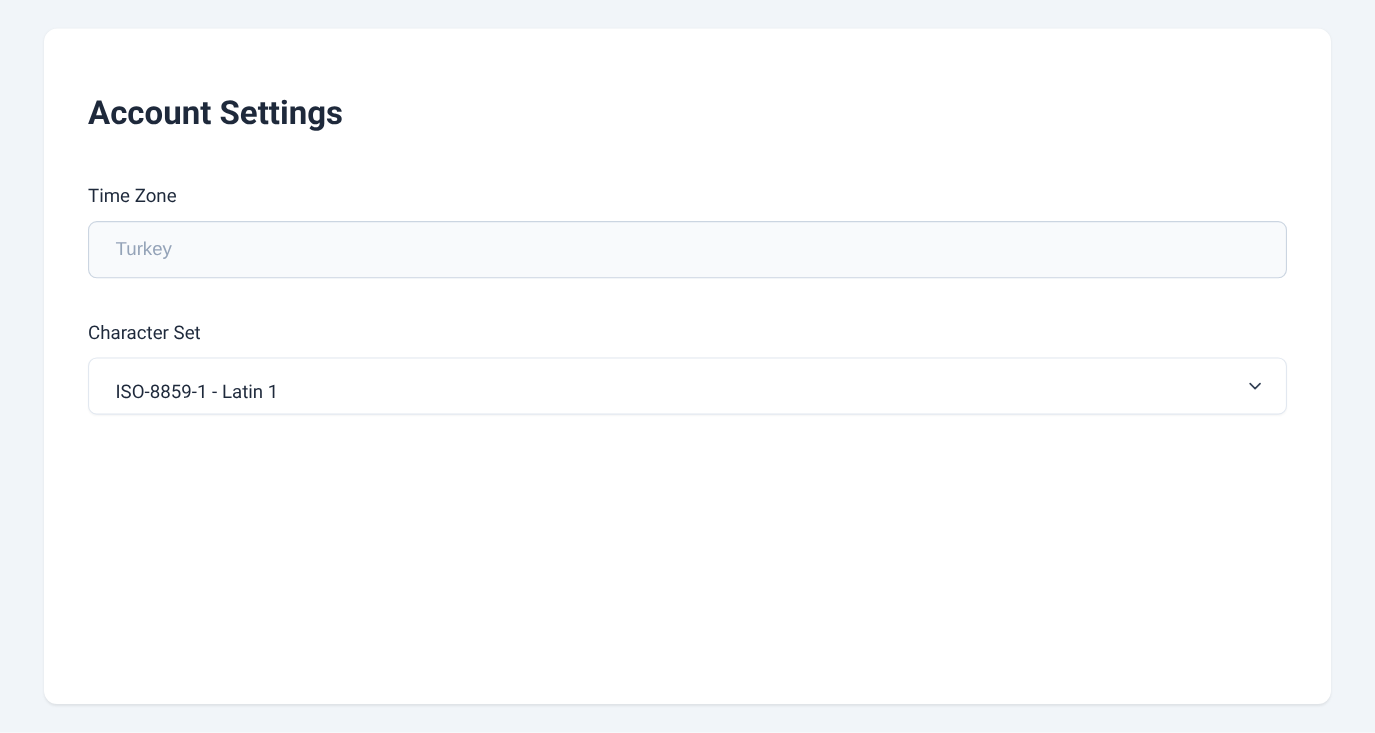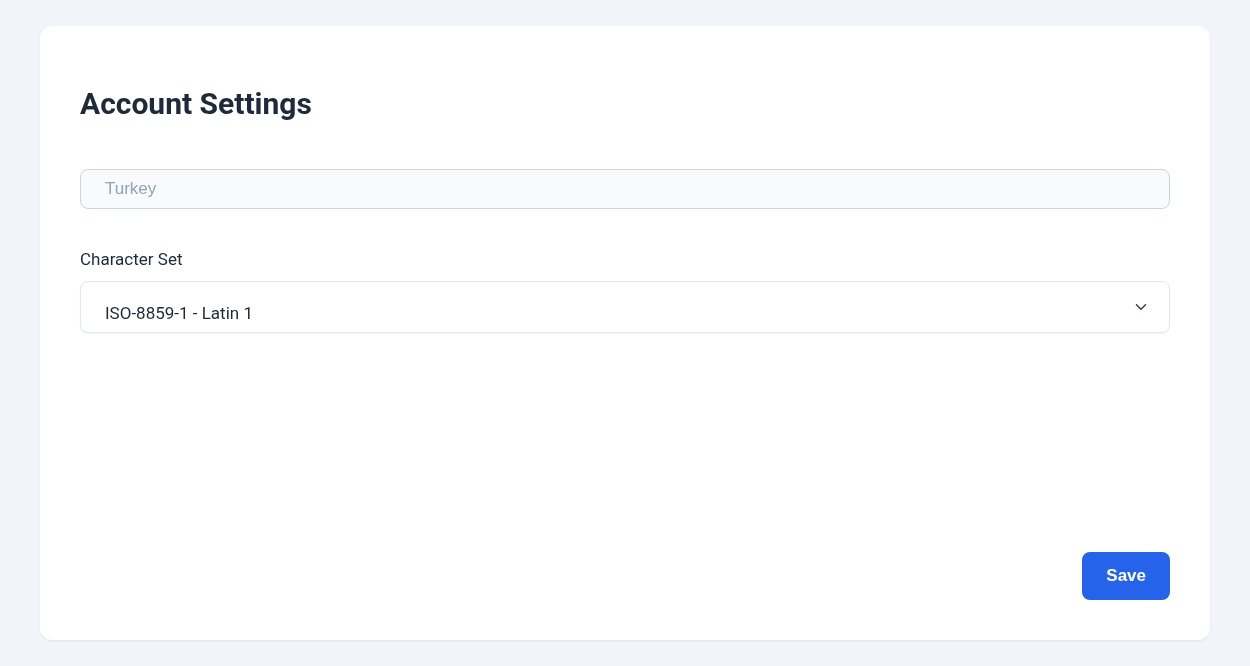--- a/index.html
+++ b/index.html
@@ -36,21 +36,21 @@
     }
     .form-label {
       display: block;
       font-size: 17px;
       font-weight: 400;
       color: #1e293b;
       margin-bottom: 12px;
     }
     .text-input {
       width: 100%;
-      height: 40px;
+      height: 52px;
       padding: 0 24px;
       font-size: 17px;
       color: #1e293b;
       background-color: #f8fafc;
       border: 1px solid #cbd5e1;
       border-radius: 8px;
       outline: none;
     }
     .text-input::placeholder {
       color: #94a3b8;
@@ -100,34 +100,32 @@
       cursor: pointer;
     }
   </style>
 </head>
 <body>
 
 <div class="card">
   <h1 class="page-title">Account Settings</h1>
 
   <div class="form-group">
+    <label class="form-label">Time Zone</label>
     <input type="text" class="text-input" placeholder="Turkey" style="">
   </div>
 
   <div class="form-group">
     <label class="form-label">Character Set</label>
     <div class="select-wrapper">
       <div class="select-box">
         <span>ISO-8859-1 - Latin 1</span>
       </div>
       <span class="chevron-icon">
         <svg viewBox="0 0 24 24" fill="none" stroke="currentColor" stroke-width="2" stroke-linecap="round" stroke-linejoin="round">
           <polyline points="6 9 12 15 18 9"></polyline>
         </svg>
       </span>
     </div>
   </div>
 
 
-  <div class="button-row">
-    <button class="save-button">Save</button>
-  </div>
 </div>
 
 </body></html>

